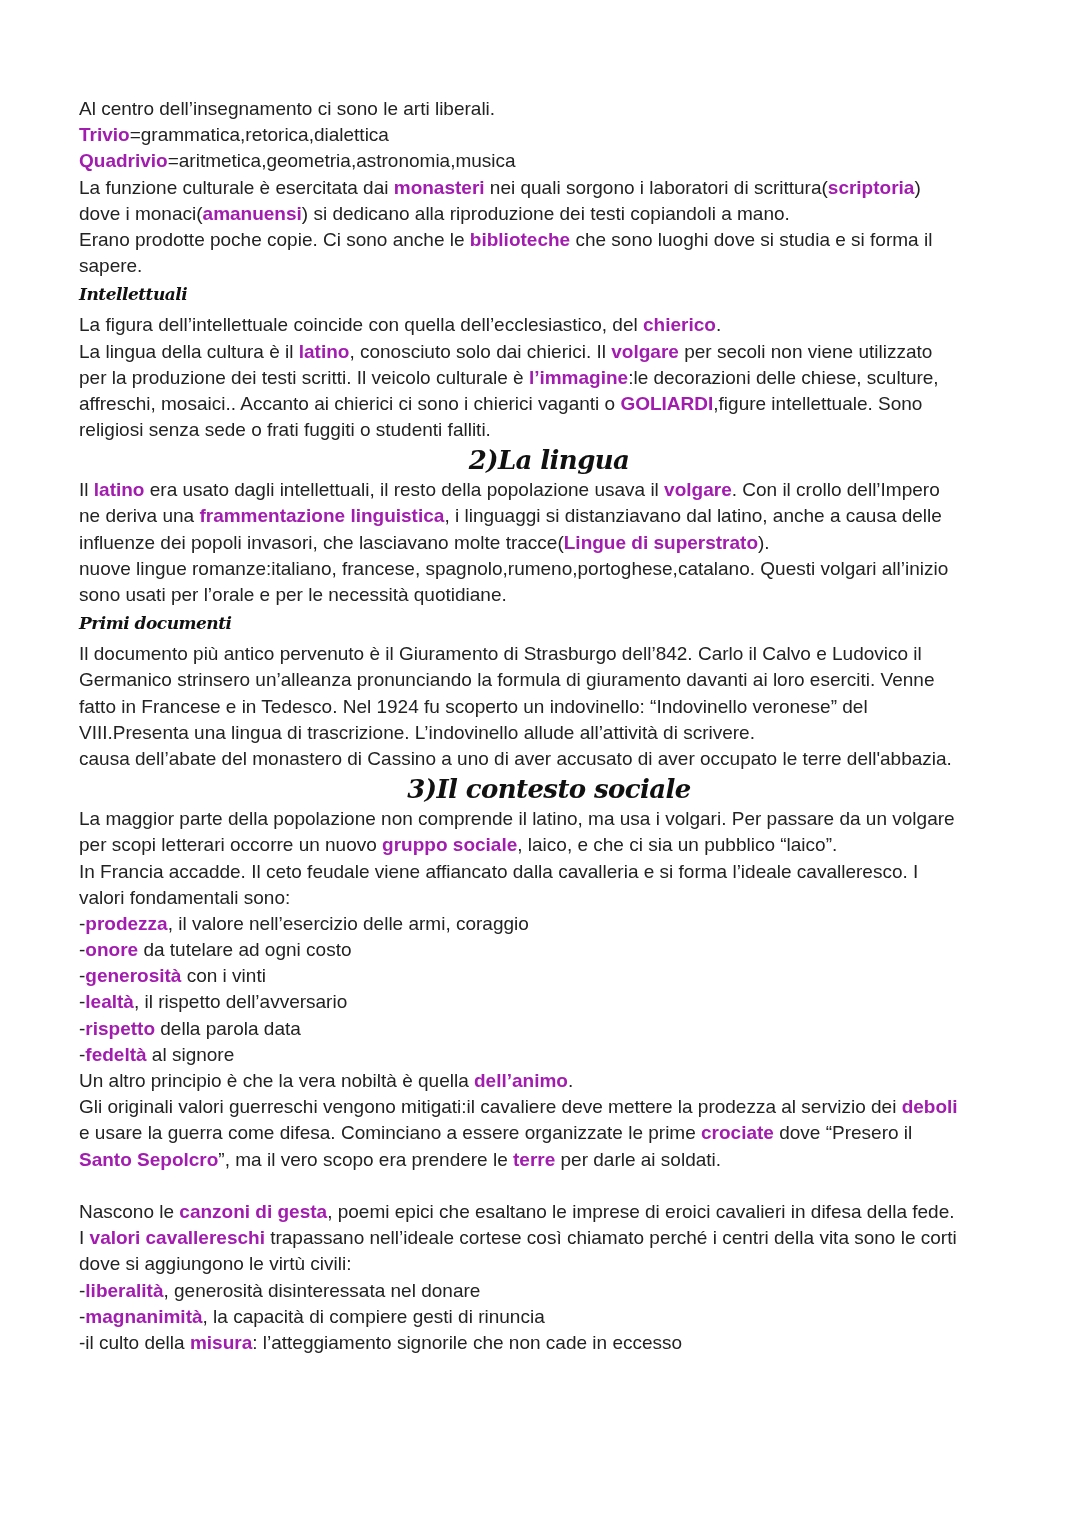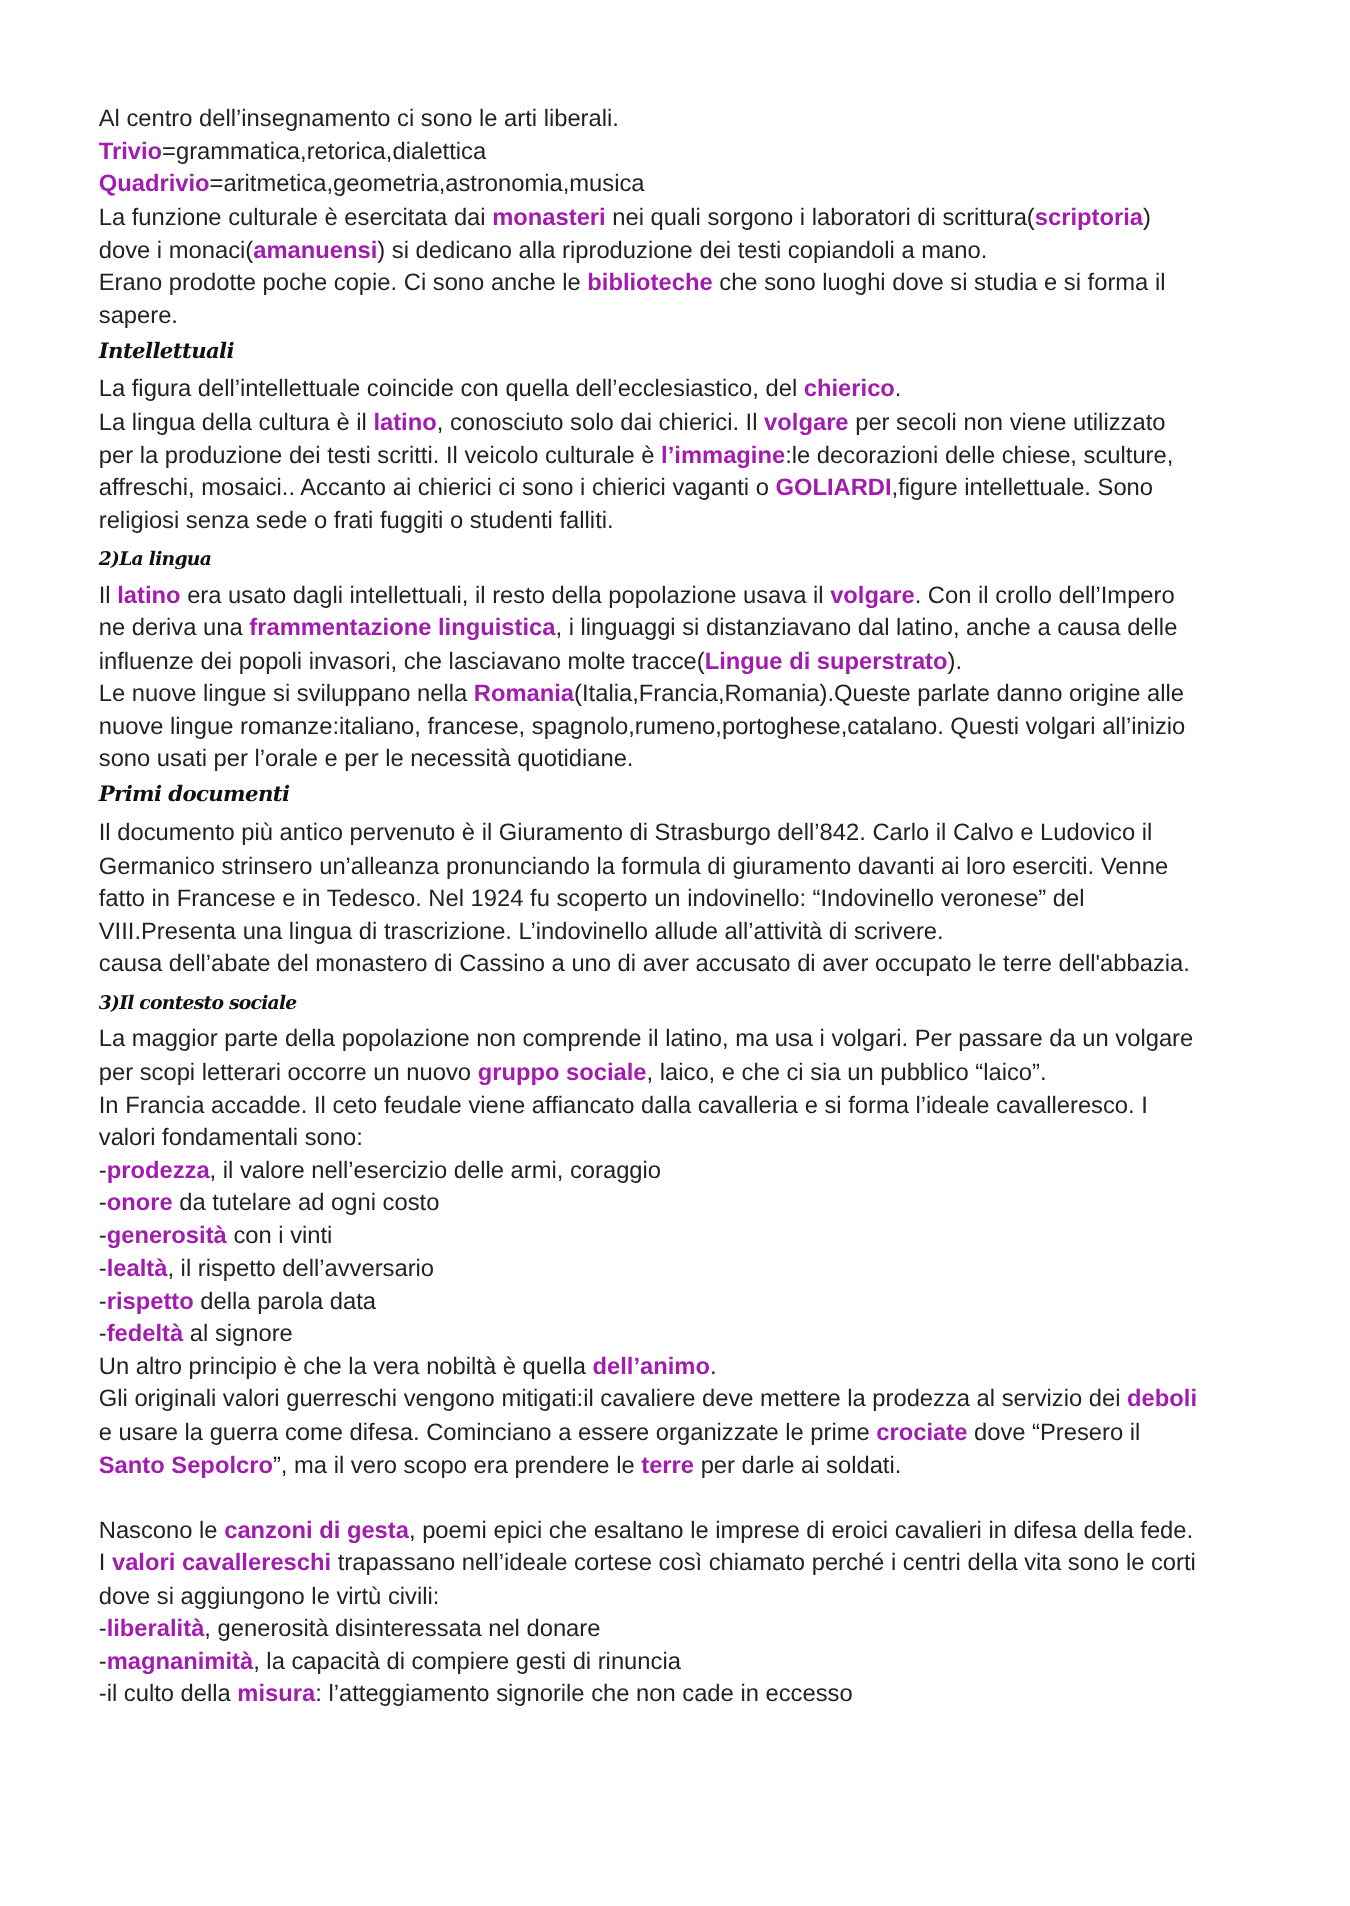--- a/index.html
+++ b/index.html
@@ -1,30 +1,30 @@
 <!DOCTYPE html>
 <html><head>
 <meta charset="utf-8">
 <style>
   html, body { margin: 0; padding: 0; background: #ffffff; }
   body { width: 1080px; height: 1525px; position: relative; overflow: hidden; }
   .page {
-    position: absolute; left: 79px; top: 83px; width: 940px;
+    position: absolute; left: 79px; top: 96px; width: 940px;
     font-family: "Liberation Sans", sans-serif;
     font-size: 19px; color: #222222;
   }
   .line { height: 26.2px; line-height: 26.2px; white-space: nowrap; }
   .line b { font-weight: bold; color: #a21caf; }
   .heading {
     font-family: "DejaVu Serif", serif;
     font-style: italic; font-weight: bold; color: #111111;
     white-space: nowrap;
   }
   .h-small { font-size: 17px; height: 33px; line-height: 30px; letter-spacing: -0.5px; }
-  .h-large { font-size: 15px; height: 34px; line-height: 34px; letter-spacing: -0.6px; }
+  .h-large { font-size: 26px; height: 34px; line-height: 34px; letter-spacing: -0.6px; text-align: center; }
   .spacer { height: 26.2px; }
 </style>
 </head>
 <body>
 
 <div class="page" id="page">
     <div class="line"><span>Al centro dell’insegnamento ci sono le arti liberali.</span></div>
     <div class="line"><b>Trivio</b><span>=grammatica,retorica,dialettica</span></div>
     <div class="line"><b>Quadrivio</b><span>=aritmetica,geometria,astronomia,musica</span></div>
     <div class="line"><span>La funzione culturale è esercitata dai </span><b>monasteri</b><span> nei quali sorgono i laboratori di scrittura(</span><b>scriptoria</b><span>)</span></div>
@@ -34,21 +34,20 @@
     <div class="heading h-small">Intellettuali</div>
     <div class="line"><span>La figura dell’intellettuale coincide con quella dell’ecclesiastico, del </span><b>chierico</b><span>.</span></div>
     <div class="line"><span>La lingua della cultura è il </span><b>latino</b><span>, conosciuto solo dai chierici. Il </span><b>volgare</b><span> per secoli non viene utilizzato</span></div>
     <div class="line"><span>per la produzione dei testi scritti. Il veicolo culturale è </span><b>l’immagine</b><span>:le decorazioni delle chiese, sculture,</span></div>
     <div class="line"><span>affreschi, mosaici.. Accanto ai chierici ci sono i chierici vaganti o </span><b>GOLIARDI</b><span>,figure intellettuale. Sono</span></div>
     <div class="line"><span>religiosi senza sede o frati fuggiti o studenti falliti.</span></div>
     <div class="heading h-large">2)La lingua</div>
     <div class="line"><span>Il </span><b>latino</b><span> era usato dagli intellettuali, il resto della popolazione usava il </span><b>volgare</b><span>. Con il crollo dell’Impero</span></div>
     <div class="line"><span>ne deriva una </span><b>frammentazione linguistica</b><span>, i linguaggi si distanziavano dal latino, anche a causa delle</span></div>
     <div class="line"><span>influenze dei popoli invasori, che lasciavano molte tracce(</span><b>Lingue di superstrato</b><span>).</span></div>
-    <div class="line"><span>Le nuove lingue si sviluppano nella </span><b>Romania</b><span>(Italia,Francia,Romania).Queste parlate danno origine alle</span></div>
     <div class="line"><span>nuove lingue romanze:italiano, francese, spagnolo,rumeno,portoghese,catalano. Questi volgari all’inizio</span></div>
     <div class="line"><span>sono usati per l’orale e per le necessità quotidiane.</span></div>
     <div class="heading h-small">Primi documenti</div>
     <div class="line"><span>Il documento più antico pervenuto è il Giuramento di Strasburgo dell’842. Carlo il Calvo e Ludovico il</span></div>
     <div class="line"><span>Germanico strinsero un’alleanza pronunciando la formula di giuramento davanti ai loro eserciti. Venne</span></div>
     <div class="line"><span>fatto in Francese e in Tedesco. Nel 1924 fu scoperto un indovinello: “Indovinello veronese” del</span></div>
     <div class="line"><span>VIII.Presenta una lingua di trascrizione. L’indovinello allude all’attività di scrivere.</span></div>
     <div class="line"><span>causa dell’abate del monastero di Cassino a uno di aver accusato di aver occupato le terre dell'abbazia.</span></div>
     <div class="heading h-large">3)Il contesto sociale</div>
     <div class="line"><span>La maggior parte della popolazione non comprende il latino, ma usa i volgari. Per passare da un volgare</span></div>

